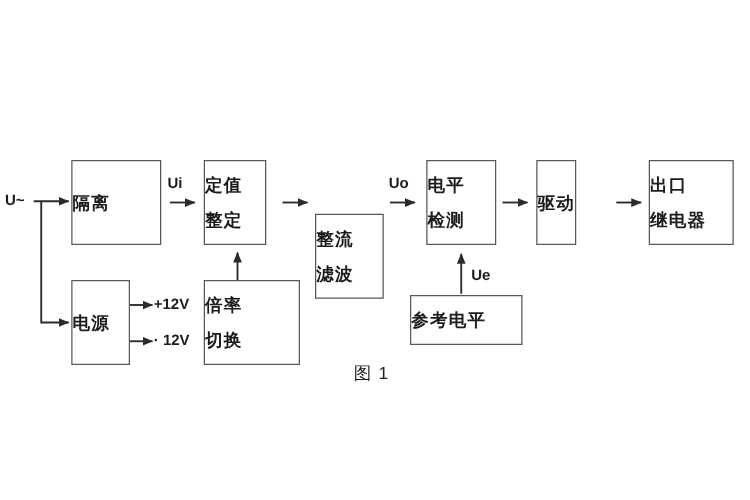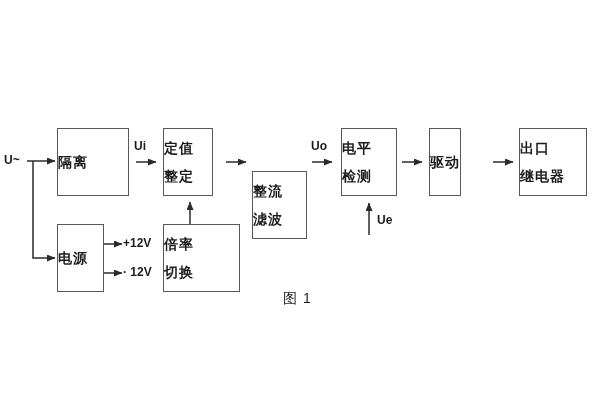--- a/index.html
+++ b/index.html
@@ -77,20 +77,23 @@
 
   <div class="box" style="left:57px;top:224px;width:47px;height:68px;">
     <span>电源</span>
   </div>
 
   <div class="box" style="left:163px;top:224px;width:77px;height:68px;">
     <span>倍率</span>
     <span>切换</span>
   </div>
 
+  <div class="box" style="left:328px;top:236px;width:90px;height:40px;">
+    <span>参考电平</span>
+  </div>
 
   <span class="lab" style="left:4px;top:153px;">U~</span>
   <span class="lab" style="left:134px;top:139px;">Ui</span>
   <span class="lab" style="left:311px;top:139px;">Uo</span>
   <span class="lab" style="left:377px;top:213px;">Ue</span>
   <span class="lab" style="left:123px;top:236px;">+12V</span>
   <span class="lab" style="left:123px;top:265px;">· 12V</span>
 
   <span class="caption" style="left:283px;top:290px;">图 1</span>
 

